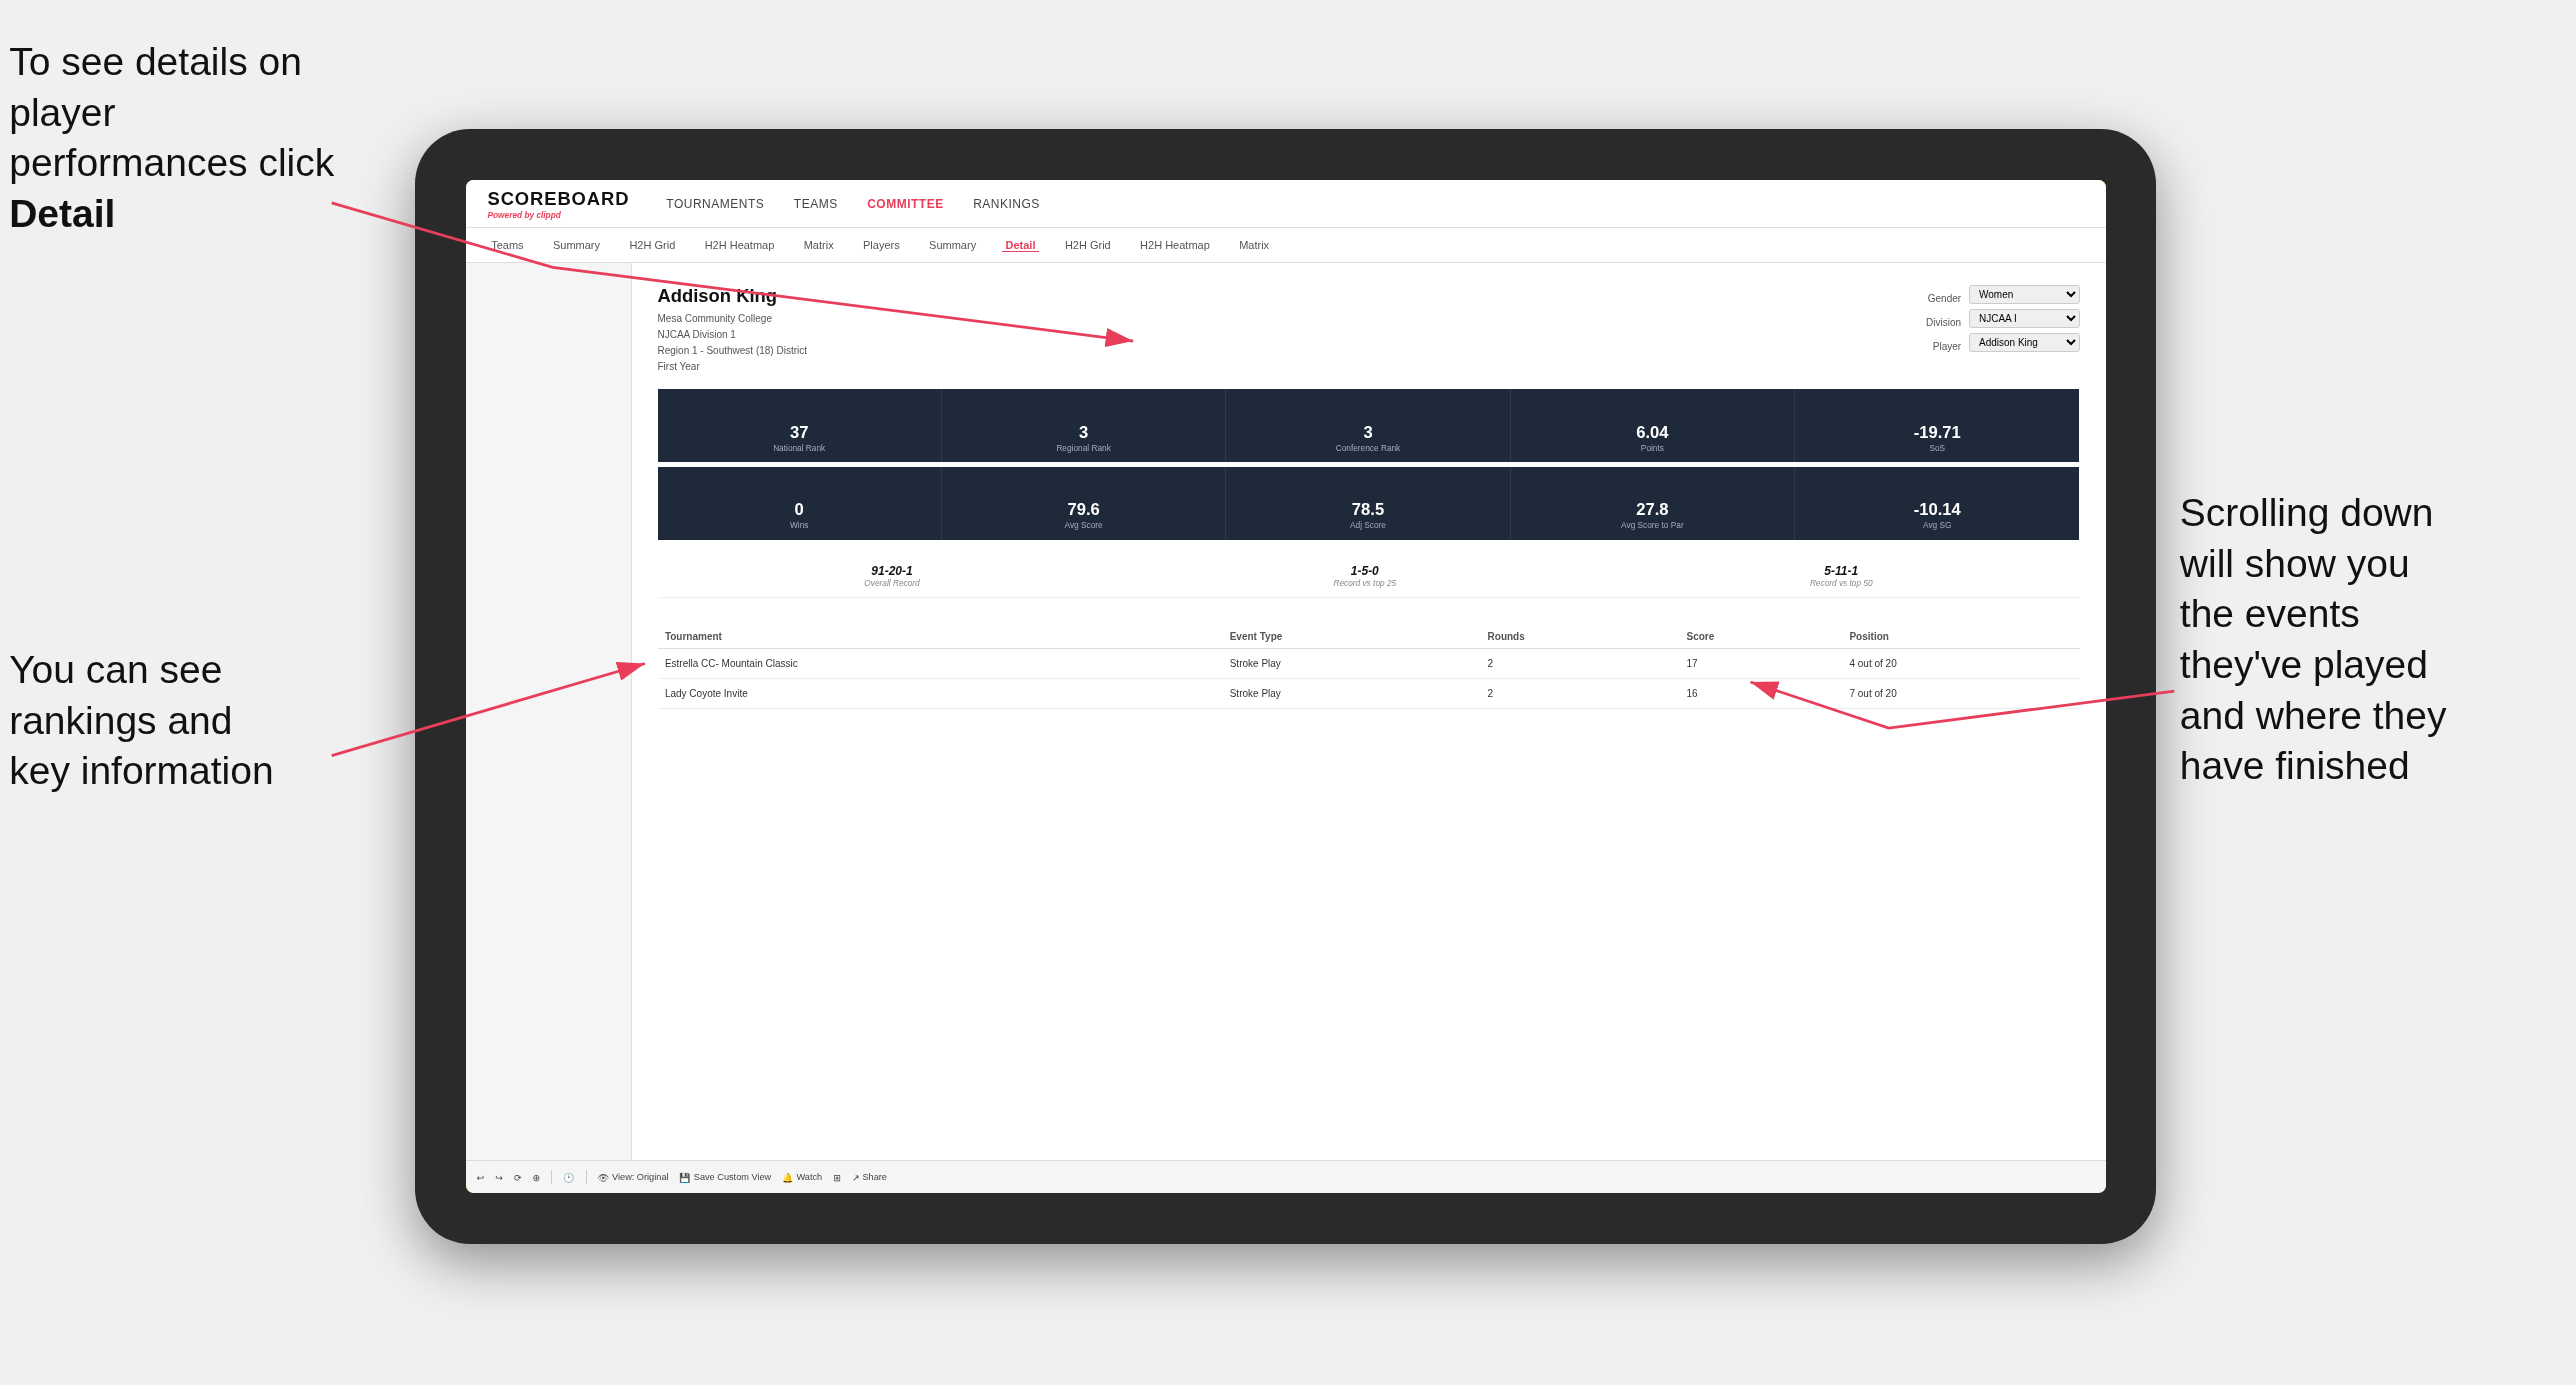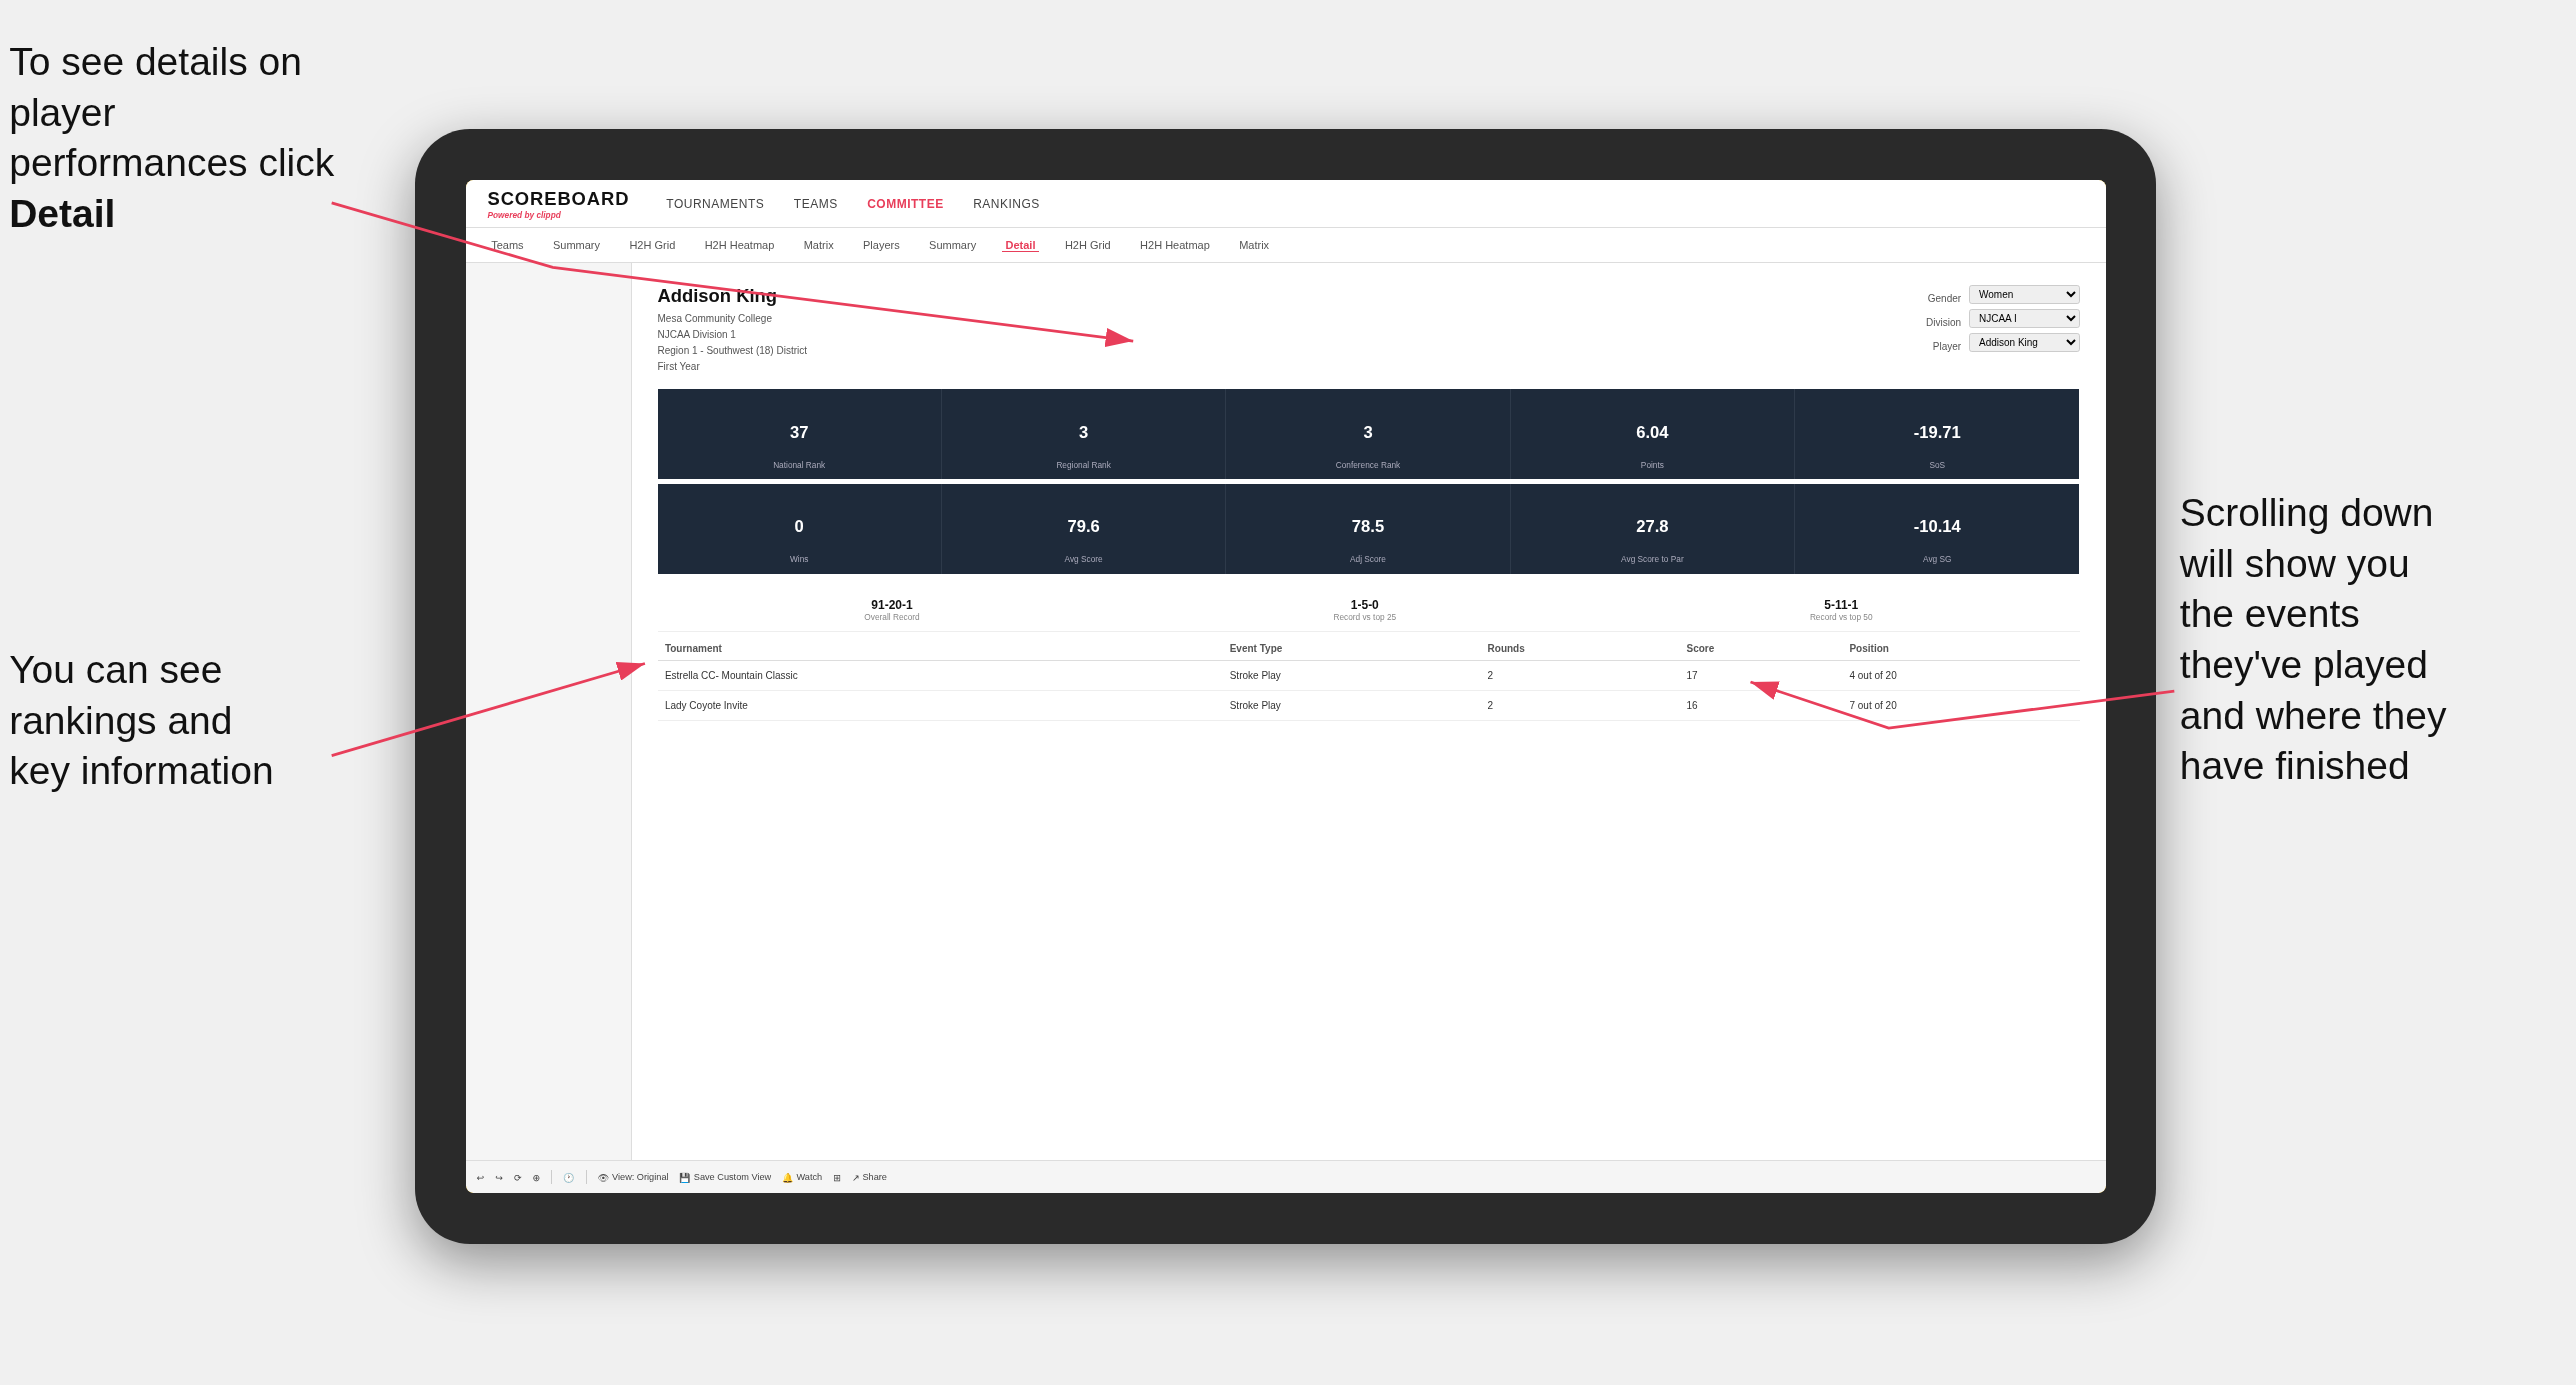--- a/index.html
+++ b/index.html
@@ -217,31 +217,32 @@
     .stat-value {
       font-size: 16.6px;
       font-weight: 700;
       display: block;
       margin-top: 24px;
     }
     .stat-label {
       font-size: 8.3px;
       color: #aab;
       display: block;
-      margin-top: 17px;
+      margin-top: 0;
     }
 
     
     .records-row {
       display: flex;
       gap: 0;
-      margin-bottom: 6px;
+      margin-bottom: 28px;
       justify-content: space-around;
       padding: 9.2px 0;
       border-bottom: 0.9px solid #eee;
+      font-style: italic;
     }
     .record-item {
       text-align: center;
     }
     .record-value {
       font-size: 12px;
       font-weight: 600;
       color: #111;
       display: block;
     }

